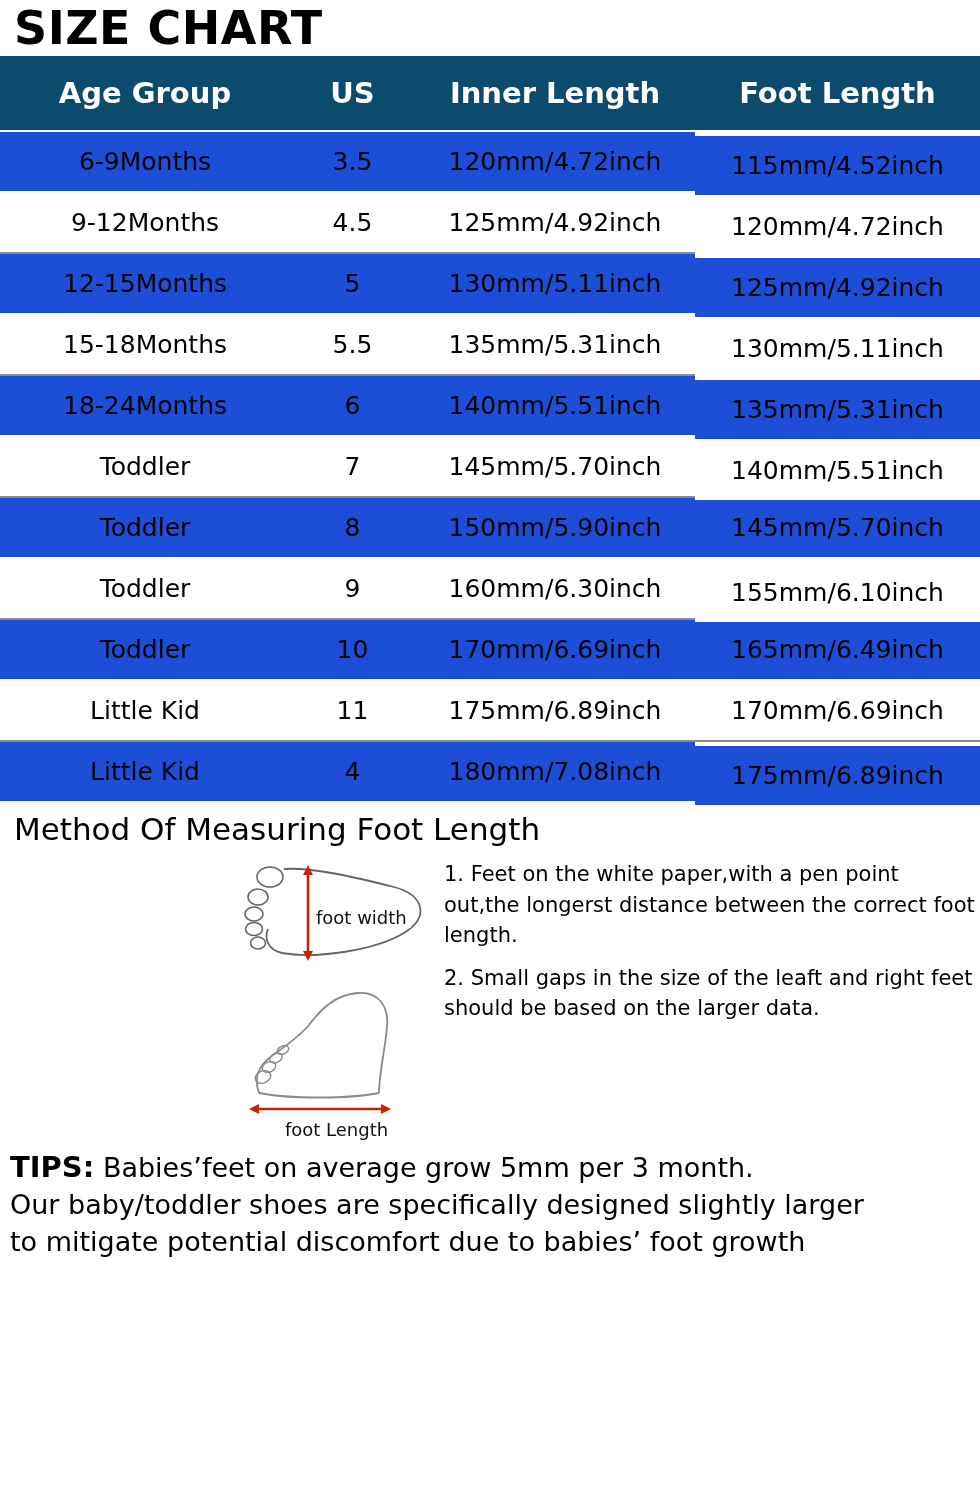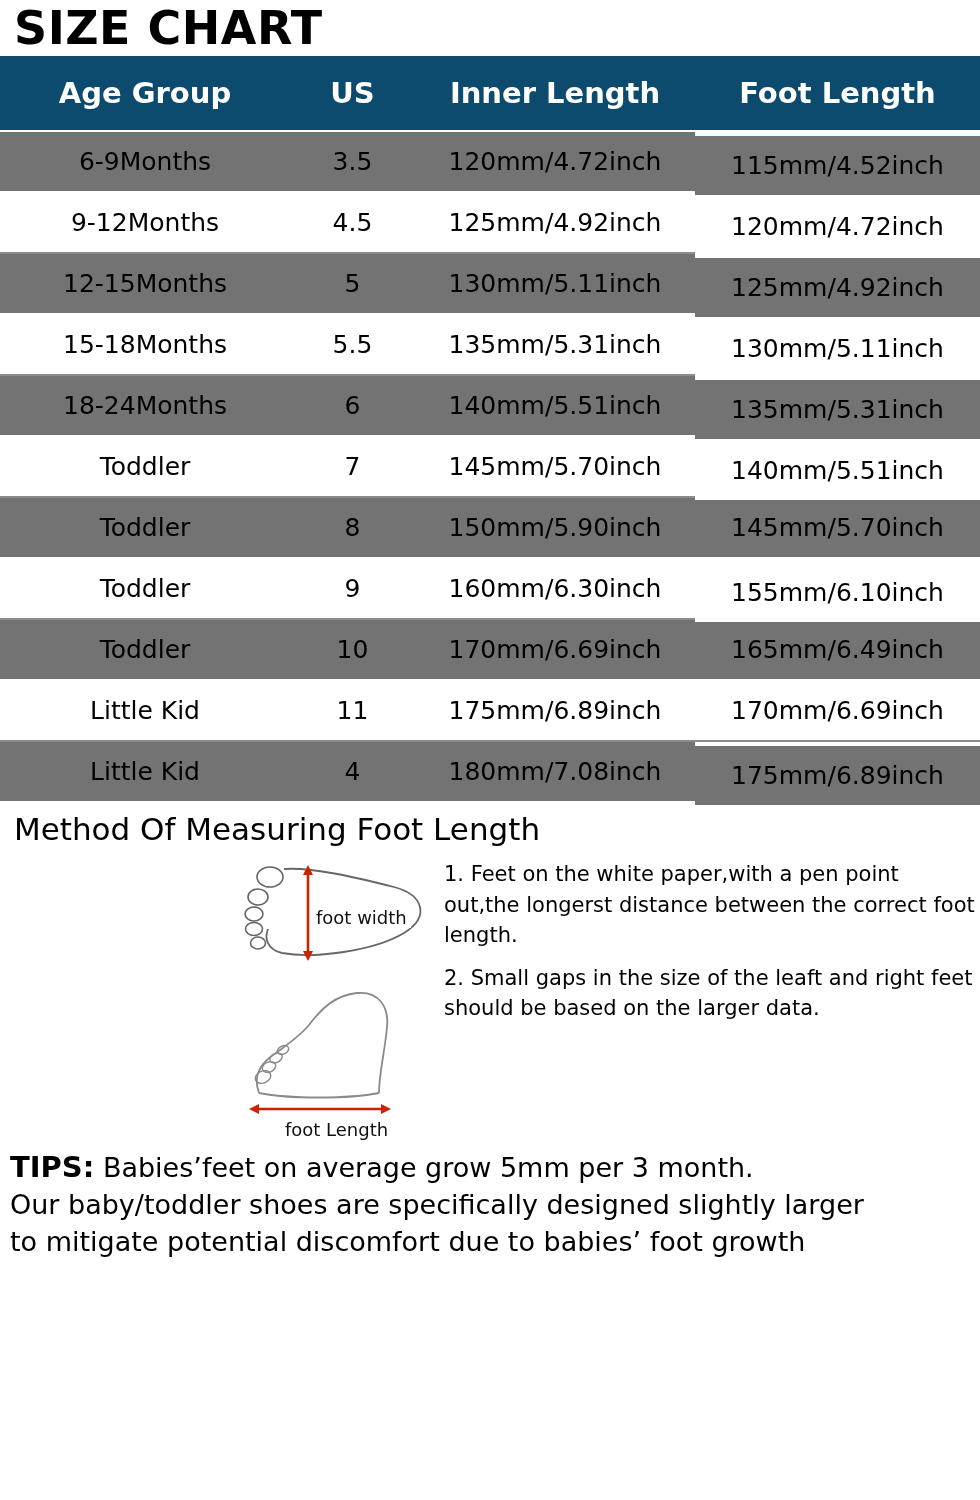--- a/index.html
+++ b/index.html
@@ -55,21 +55,21 @@
   }
   .size-table tbody td {
     font-size: 25px;
     text-align: center;
     padding: 15px 4px;
     border-top: 2px solid #ffffff;
     border-bottom: 2px solid #ffffff;
     white-space: nowrap;
   }
   .size-table tbody tr.odd td {
-    background: #737373;
+    background: #1d4ed8;
     margin-top: 40px;
   }
   .size-table tbody tr.even td {
     background: #ffffff;
   }
   .size-table tbody tr.even td {
     border-top: 2px solid #8c8c8c;
     border-bottom: 2px solid #8c8c8c;
   }
   

